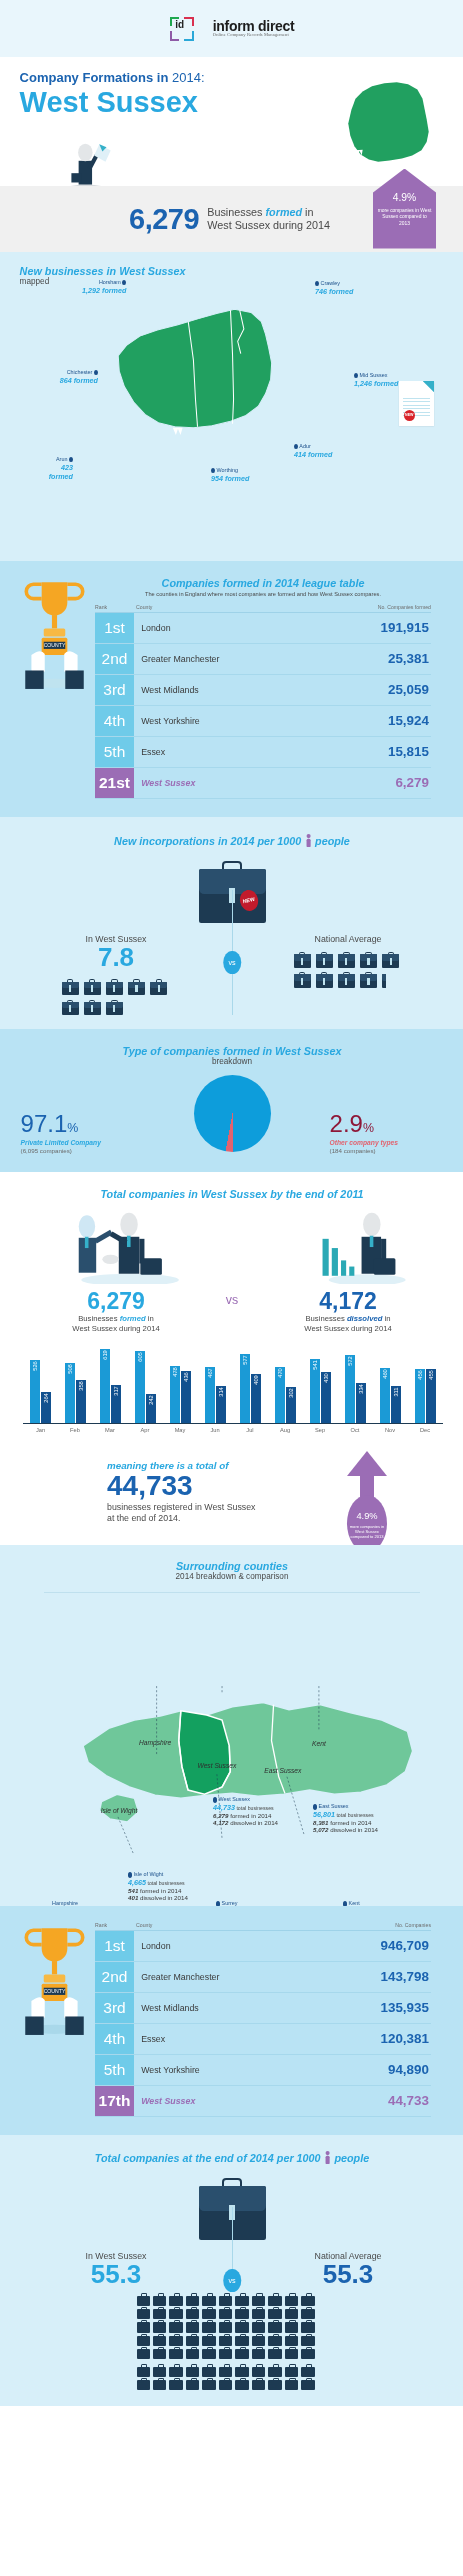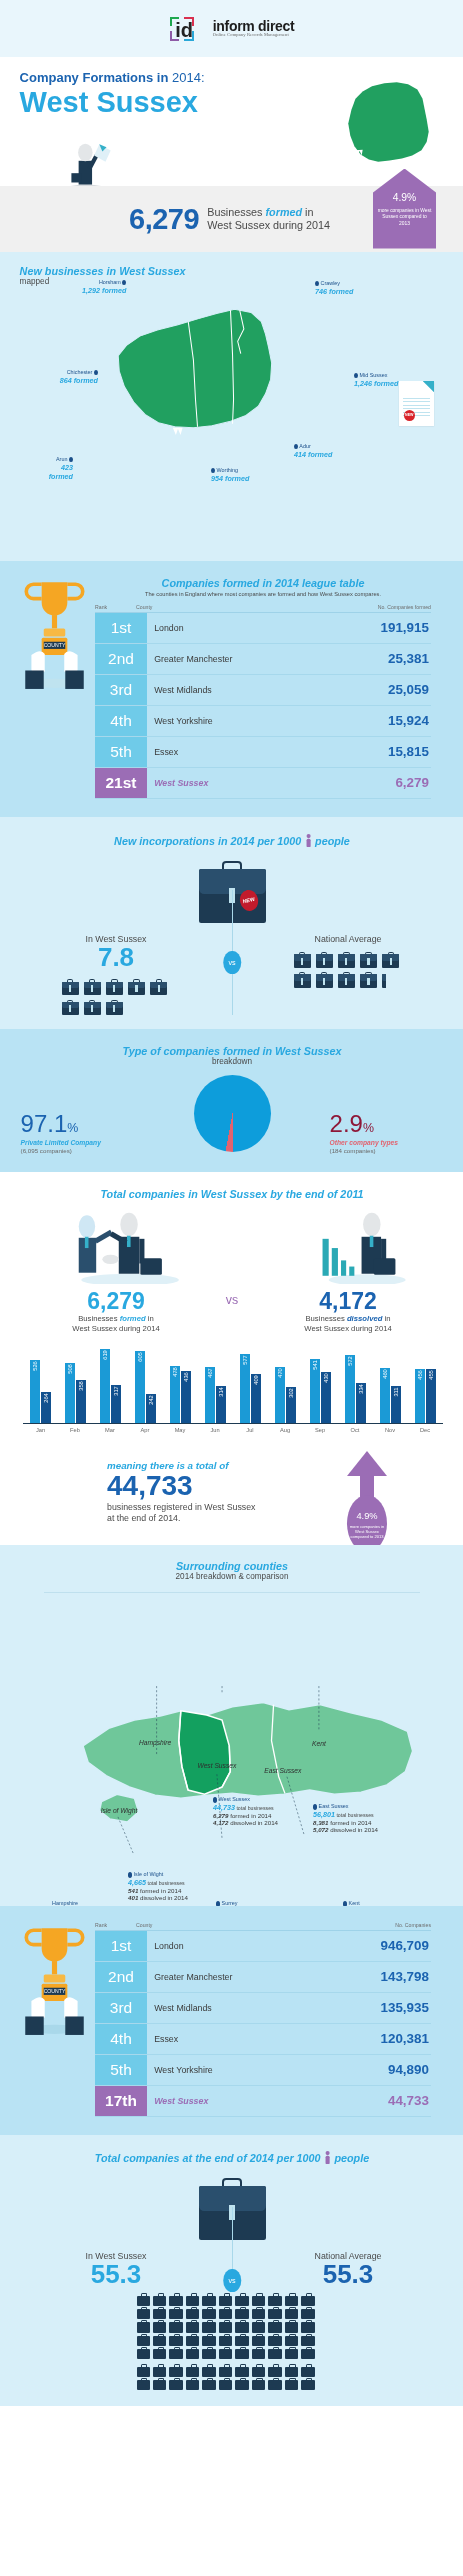--- a/index.html
+++ b/index.html
@@ -20,21 +20,21 @@
 
   
   .logo-wrap { height: 57px; display:flex; align-items:center; justify-content:center; }
   .logo { display:flex; align-items:center; gap:5.2px; }
   .logo-mark { position:relative; width:24px; height:24px; }
   .logo-mark i { position:absolute; width:9.3px; height:9.3px; display:block; }
   .lm1 { left:0; top:0; border-left:2.1px solid #1fa84f; border-top:2.1px solid #1fa84f; }
   .lm2 { right:0; top:0; border-right:2.1px solid #d9304f; border-top:2.1px solid #d9304f; }
   .lm3 { left:0; bottom:0; border-left:2.1px solid #8e5ba6; border-bottom:2.1px solid #8e5ba6; }
   .lm4 { right:0; bottom:0; border-right:2.1px solid #2aa8d8; border-bottom:2.1px solid #2aa8d8; }
-  .logo-id { position:absolute; left:5.7px; top:3.6px; font-size:20px; font-weight:bold; color:#222; line-height:1; }
+  .logo-id { position:absolute; left:5.7px; top:3.6px; font-size:10px; font-weight:bold; color:#222; line-height:1; }
   .logo-text { line-height:1.05;margin-left:14px; }
   .logo-name { font-size:14px; font-weight:bold; color:#1d1d1d; letter-spacing:-0.3px; }
   .logo-sub { font-size:4.6px; color:#6a6a6a; font-family:"Liberation Serif", serif; letter-spacing:0.1px; }
 
   
   .hero { position:relative; height:129px; padding:14.4px 0 0 19.6px; }
   .hero h1 { font-size:13px; color:#1b63b0; font-weight:bold; font-style:normal; line-height:1.1; }
   .hero h1 .year { color:#1b63b0; font-weight:normal; }
   .hero h2 { font-size:29px; color:#29a8e0; font-weight:bold; line-height:1; margin-top:2.1px; }
   .hero-map {
@@ -76,21 +76,21 @@
 
   
   .league { position:relative; padding:15.5px 0 18.5px 0; }
   .trophy-wrap { position:absolute; left:20.6px; top:12.4px; width:67px; height:118px; }
   .ltable { margin-left:95px; margin-right:33px; }
   .ltable .thead { display:flex; font-size:5.2px; color:#6d6d6d; padding-bottom:2.1px; border-bottom:0.5px solid #9ed2e8; }
   .ltable .thead .c1 { width:41px; }
   .ltable .thead .c2 { flex:1; }
   .ltable .thead .c3 { width:82px; text-align:right; }
   .lrow { display:flex; align-items:stretch; border-bottom:0.5px solid #a6d8ec; }
-  .lrow .rank { width:52px; background:#6fcbe9; color:#fff; font-size:15.5px; font-weight:300;
+  .lrow .rank { width:39px; background:#6fcbe9; color:#fff; font-size:15.5px; font-weight:300;
                 display:flex; align-items:center; justify-content:center; }
   .lrow .name { flex:1; font-size:8.8px; color:#3b3b3b; display:flex; align-items:center; padding-left:7.2px; height:30px; }
   .lrow .val  { width:82px; text-align:right; font-size:13.4px; font-weight:bold; color:#1b63b0;
                 display:flex; align-items:center; justify-content:flex-end; padding-right:2.1px; }
   .lrow.hl .rank { background:#9b6db5; font-weight:bold; }
   .lrow.hl .name { color:#9b6db5; font-weight:bold; font-style:italic; }
   .lrow.hl .val  { color:#9b6db5; }
 
   
   .per1000 { position:relative; padding:16.5px 0 14.4px 0; }

